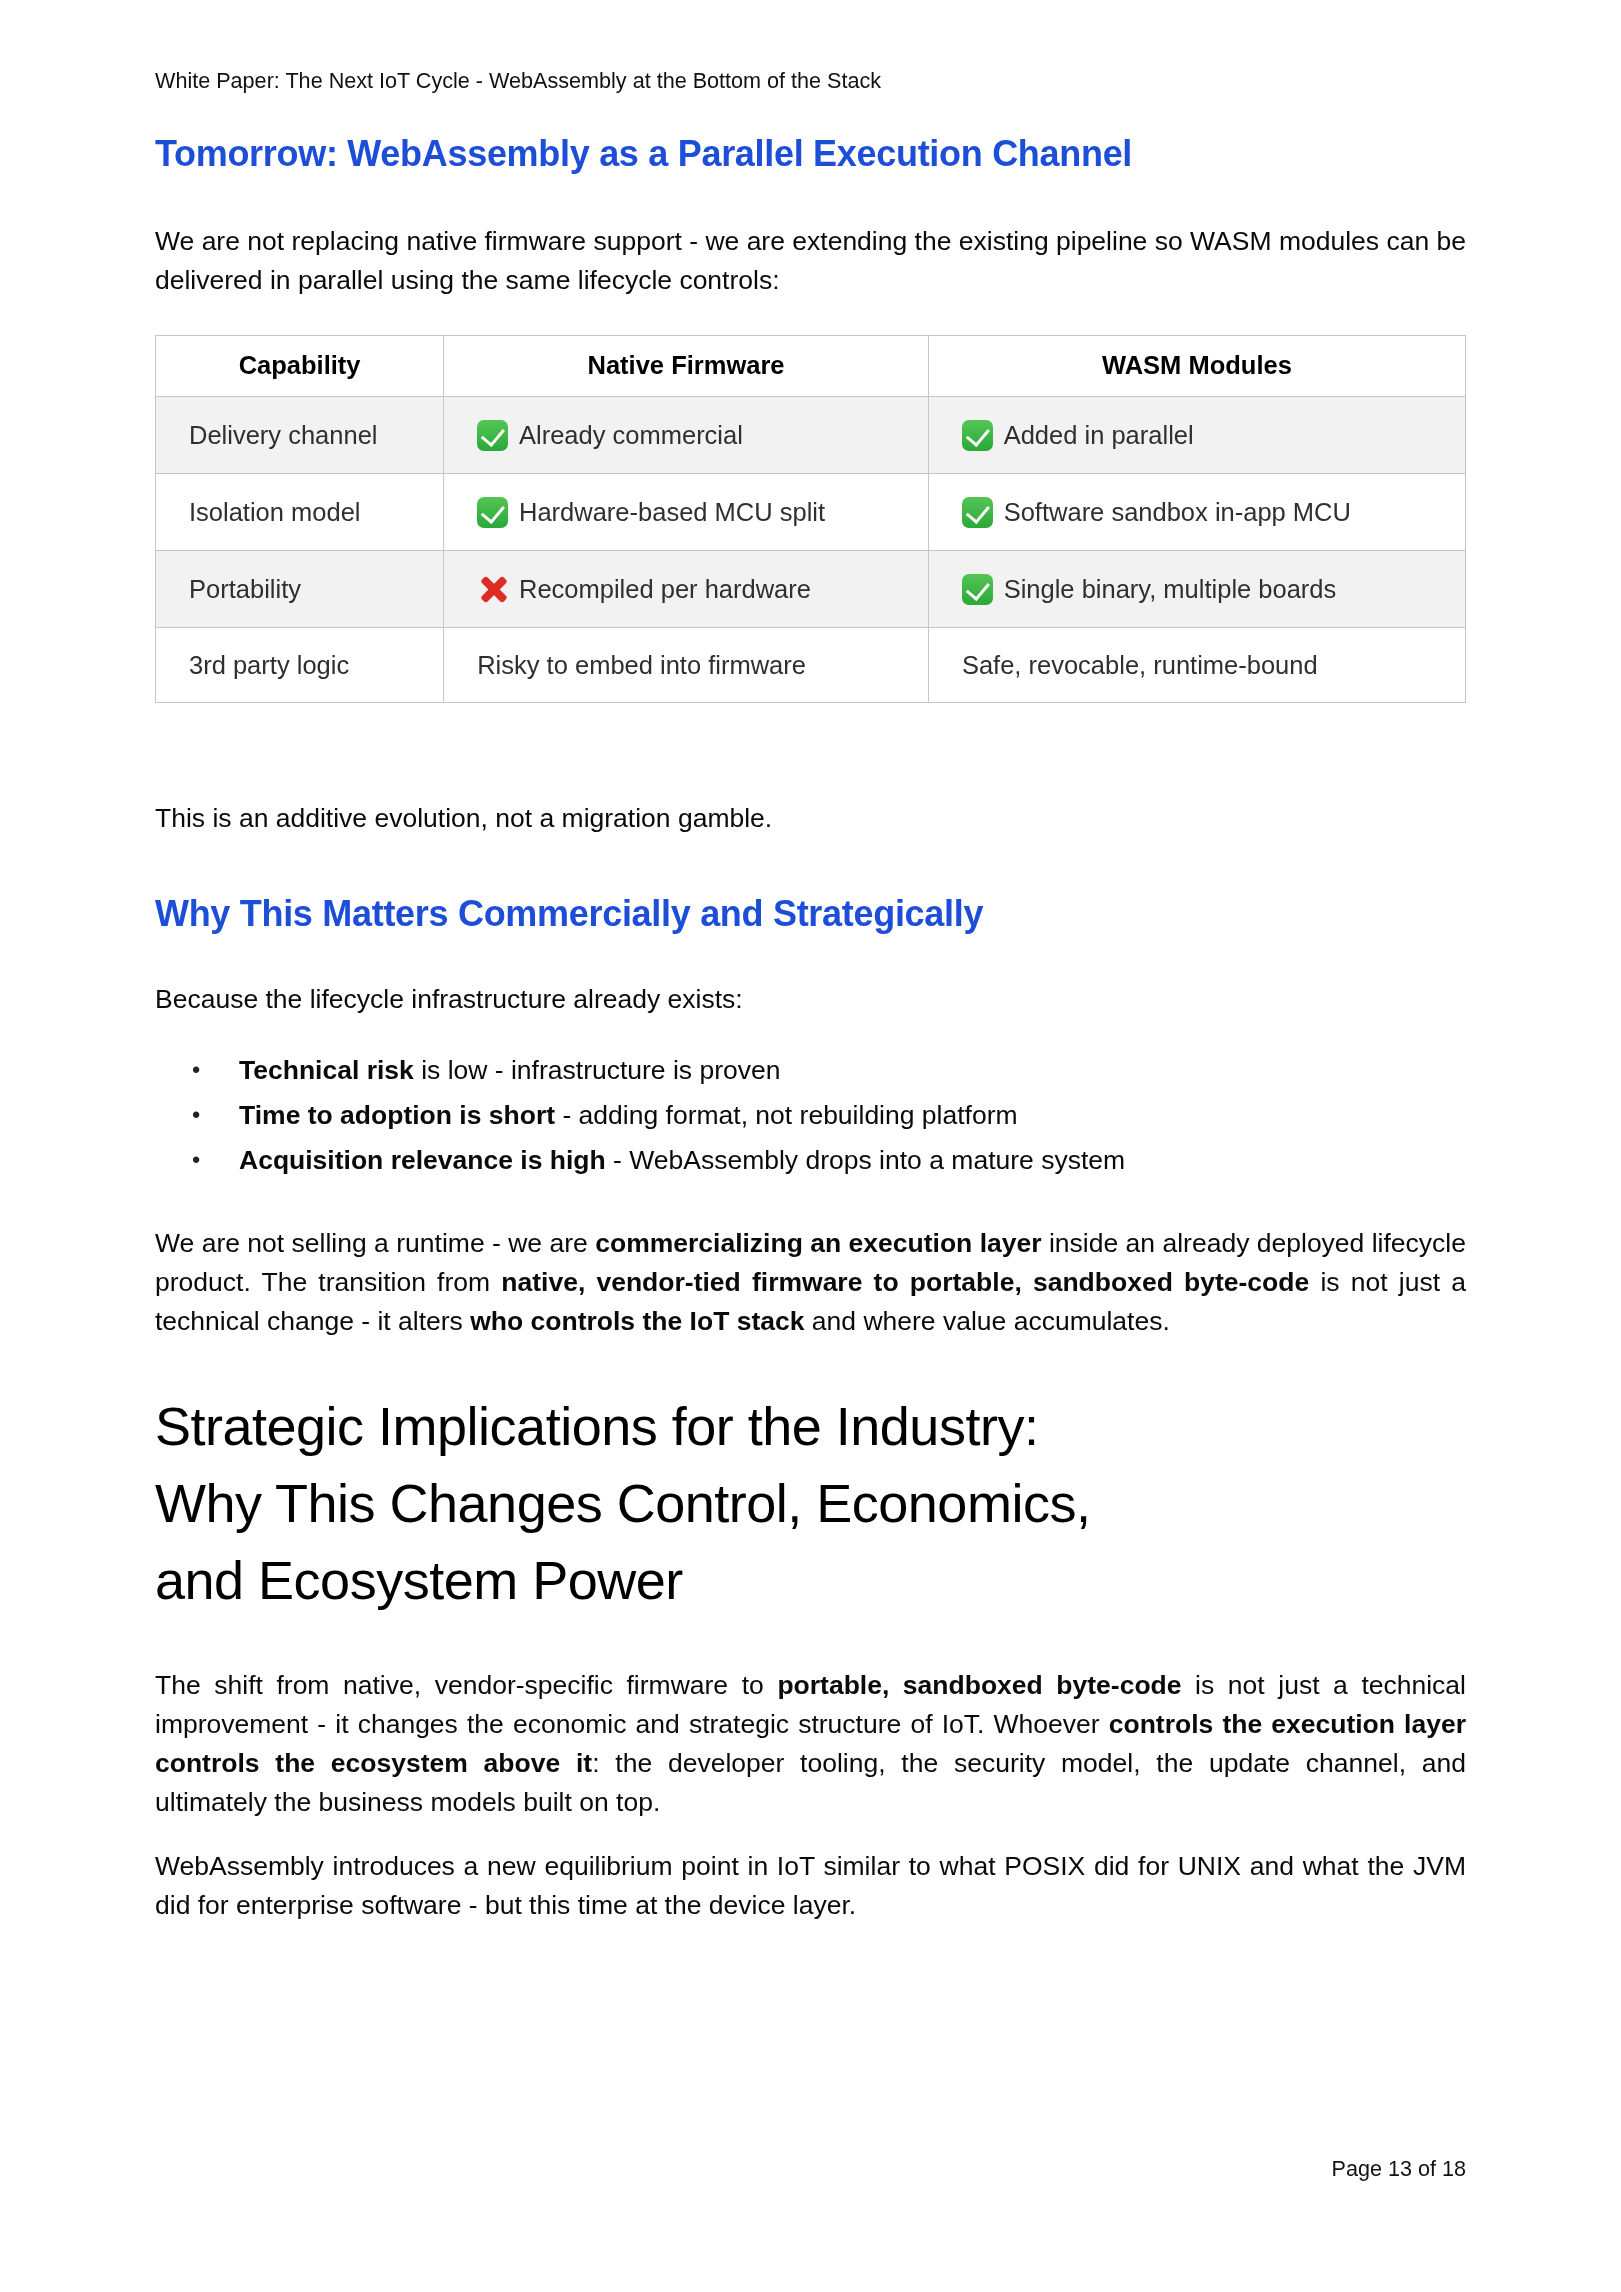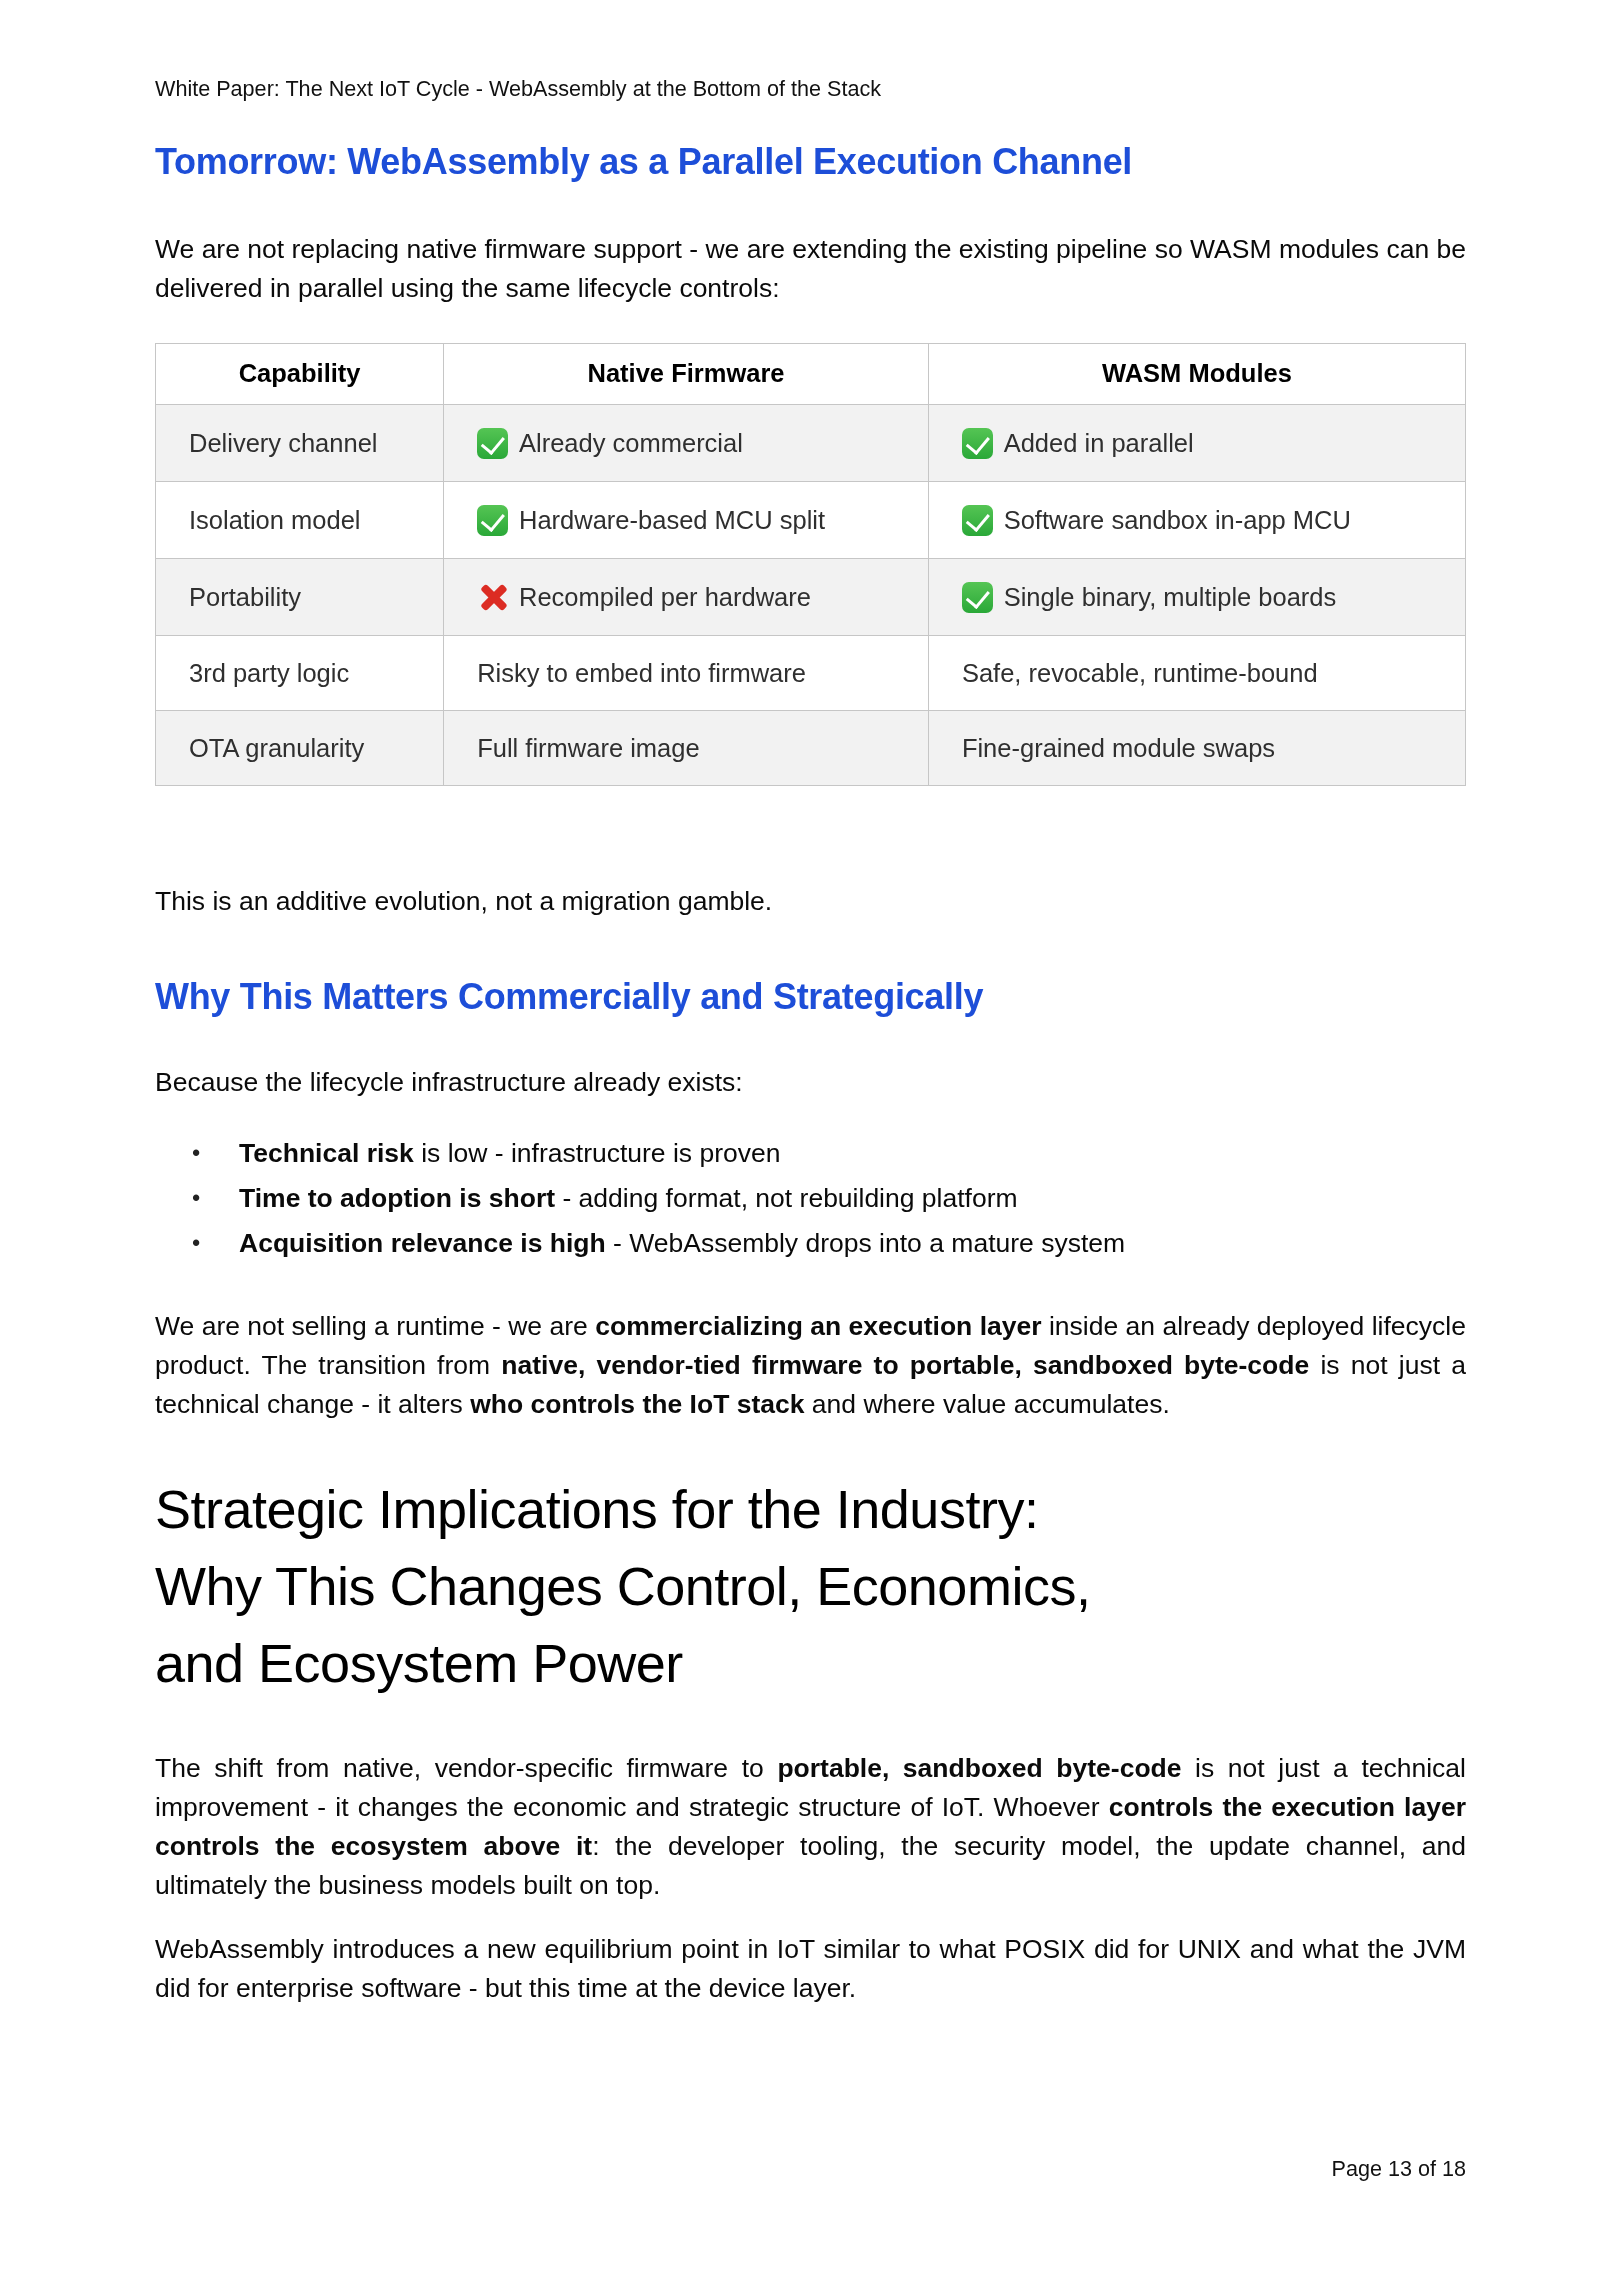--- a/index.html
+++ b/index.html
@@ -5,22 +5,22 @@
   html,body { margin:0; padding:0; background:#ffffff; }
   .page {
     position:relative;
     width:1621px; height:2293px;
     background:#ffffff;
     font-family:"Liberation Sans", sans-serif;
     color:#000;
     overflow:hidden;
   }
   .content {
-    position:absolute; left:155px; top:0; width:1311px;
-    padding-top:76px;
+    position:absolute; left:155px; top:16px; width:1311px;
+    padding-top:52px;
   }
   .doc-header {
     font-size:21.6px; color:#111; margin:0;
   }
   h2.section-title {
     margin:39px 0 0 0;
     font-size:36px; line-height:1.16; font-weight:bold; color:#1d4ed8;
     letter-spacing:-0.3px;
   }
   h2.section-title.second { margin-top:55px; }
@@ -183,33 +183,20 @@
               <span class="cellwrap">
                 <span>Risky to embed into firmware</span>
               </span>
             </td>
             <td>
               <span class="cellwrap">
                 <span>Safe, revocable, runtime-bound</span>
               </span>
             </td>
           </tr>
-          <tr class="stripe">
-            <td>OTA granularity</td>
-            <td>
-              <span class="cellwrap">
-                <span>Full firmware image</span>
-              </span>
-            </td>
-            <td>
-              <span class="cellwrap">
-                <span>Fine-grained module swaps</span>
-              </span>
-            </td>
-          </tr>
         </tbody>
     </table>
 
     <p class="body closing">This is an additive evolution, not a migration gamble.</p>
 
     <h2 class="section-title second">Why This Matters Commercially and Strategically</h2>
 
     <p class="body lead">Because the lifecycle infrastructure already exists:</p>
 
     <ul class="bullets" id="bullet-list">

